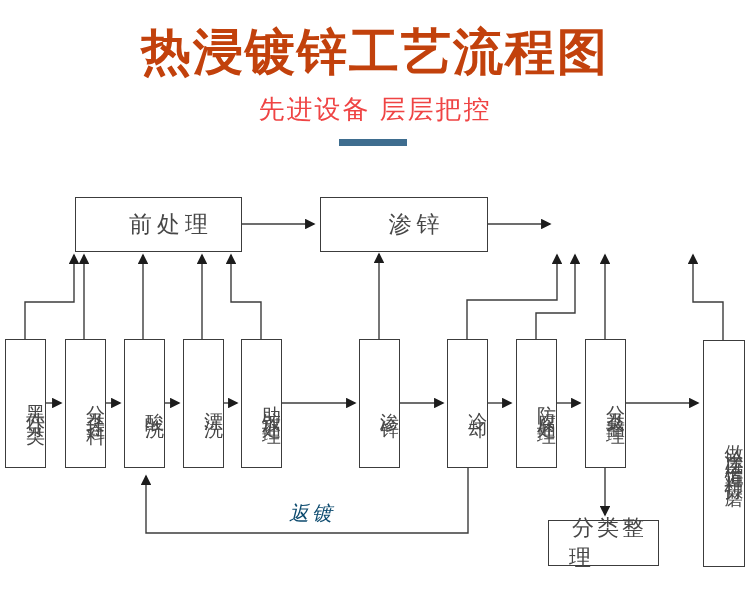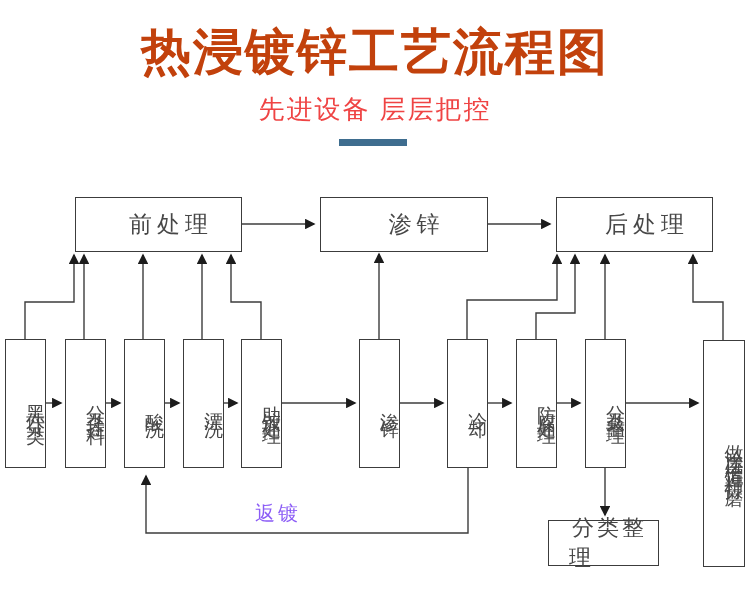--- a/index.html
+++ b/index.html
@@ -39,21 +39,21 @@
     writing-mode:vertical-lr;text-orientation:upright;
     font-size:19px;letter-spacing:7px;
   }
   .vbox.tall{top:340px;height:227px;letter-spacing:6px;}
   .result-box{
     left:548px;top:520px;width:111px;height:46px;
     font-size:22px;letter-spacing:3px;text-indent:3px;
   }
   .loop-label{
     position:absolute;left:255px;top:501px;width:80px;height:24px;
-    text-align:left;font-size:20px;line-height:24px;color:#8b5cf6;letter-spacing:3px;
+    text-align:right;font-size:20px;line-height:24px;color:#0c4a6e;letter-spacing:3px;font-style:italic;
   }
 </style>
 </head>
 <body>
 
 <div class="page">
 
   <h1 class="title">热浸镀锌工艺流程图</h1>
   <div class="subtitle">先进设备 层层把控</div>
   <div class="accent-bar"></div>
@@ -95,21 +95,20 @@
         <path d="M626,403 H698" marker-end="url(#arr)"></path>
 
         <path d="M468,468 V533 H146 V476" marker-end="url(#arr)"></path>
 
         <path d="M605,468 V515" marker-end="url(#arr)"></path>
       </g>
     </svg>
 
     <div class="fc-box stage-box" style="left:75px;width:167px">前处理</div>
     <div class="fc-box stage-box" style="left:320px;width:168px">渗锌</div>
-    <div class="fc-box stage-box" style="left:556px;width:157px">后处理</div>
 
     <div class="fc-box vbox" style="left:5px">黑件分类</div>
     <div class="fc-box vbox" style="left:65px">分类挂料</div>
     <div class="fc-box vbox" style="left:124px">酸洗</div>
     <div class="fc-box vbox" style="left:183px">漂洗</div>
     <div class="fc-box vbox" style="left:241px">助镀处理</div>
     <div class="fc-box vbox" style="left:359px">渗锌</div>
     <div class="fc-box vbox" style="left:447px">冷却</div>
     <div class="fc-box vbox" style="left:516px">防腐处理</div>
     <div class="fc-box vbox" style="left:585px">分类整理</div>

